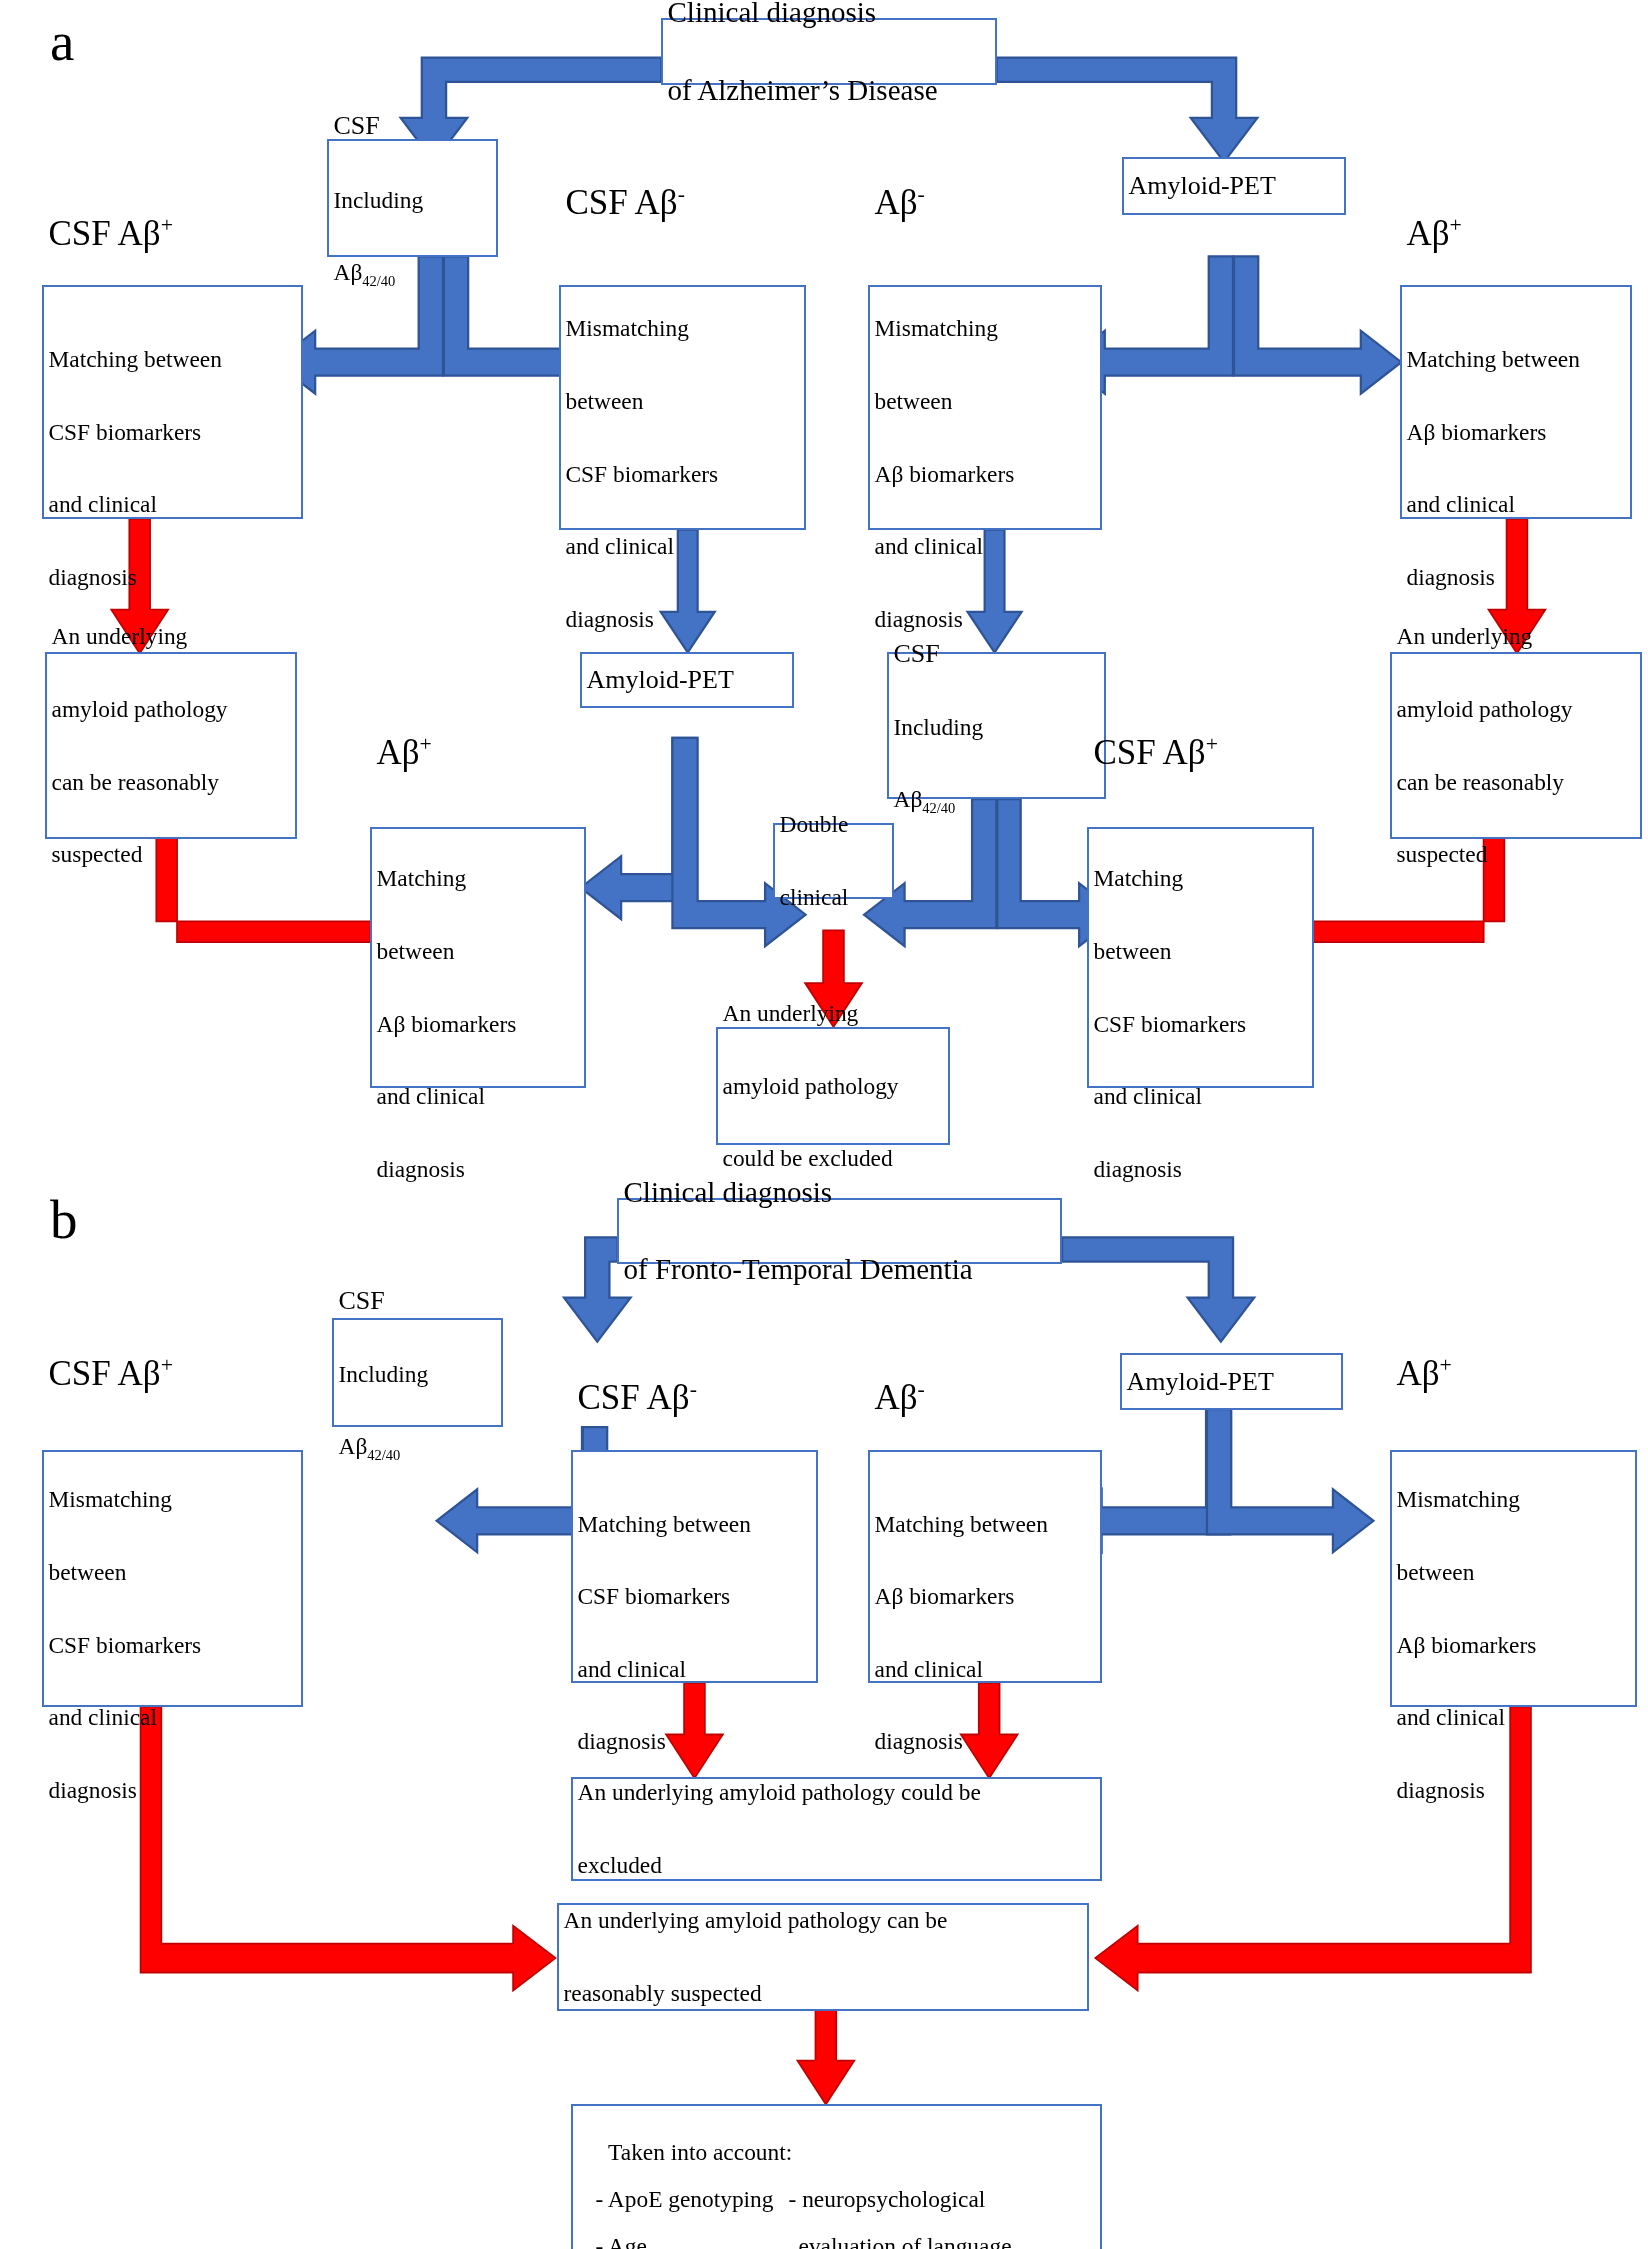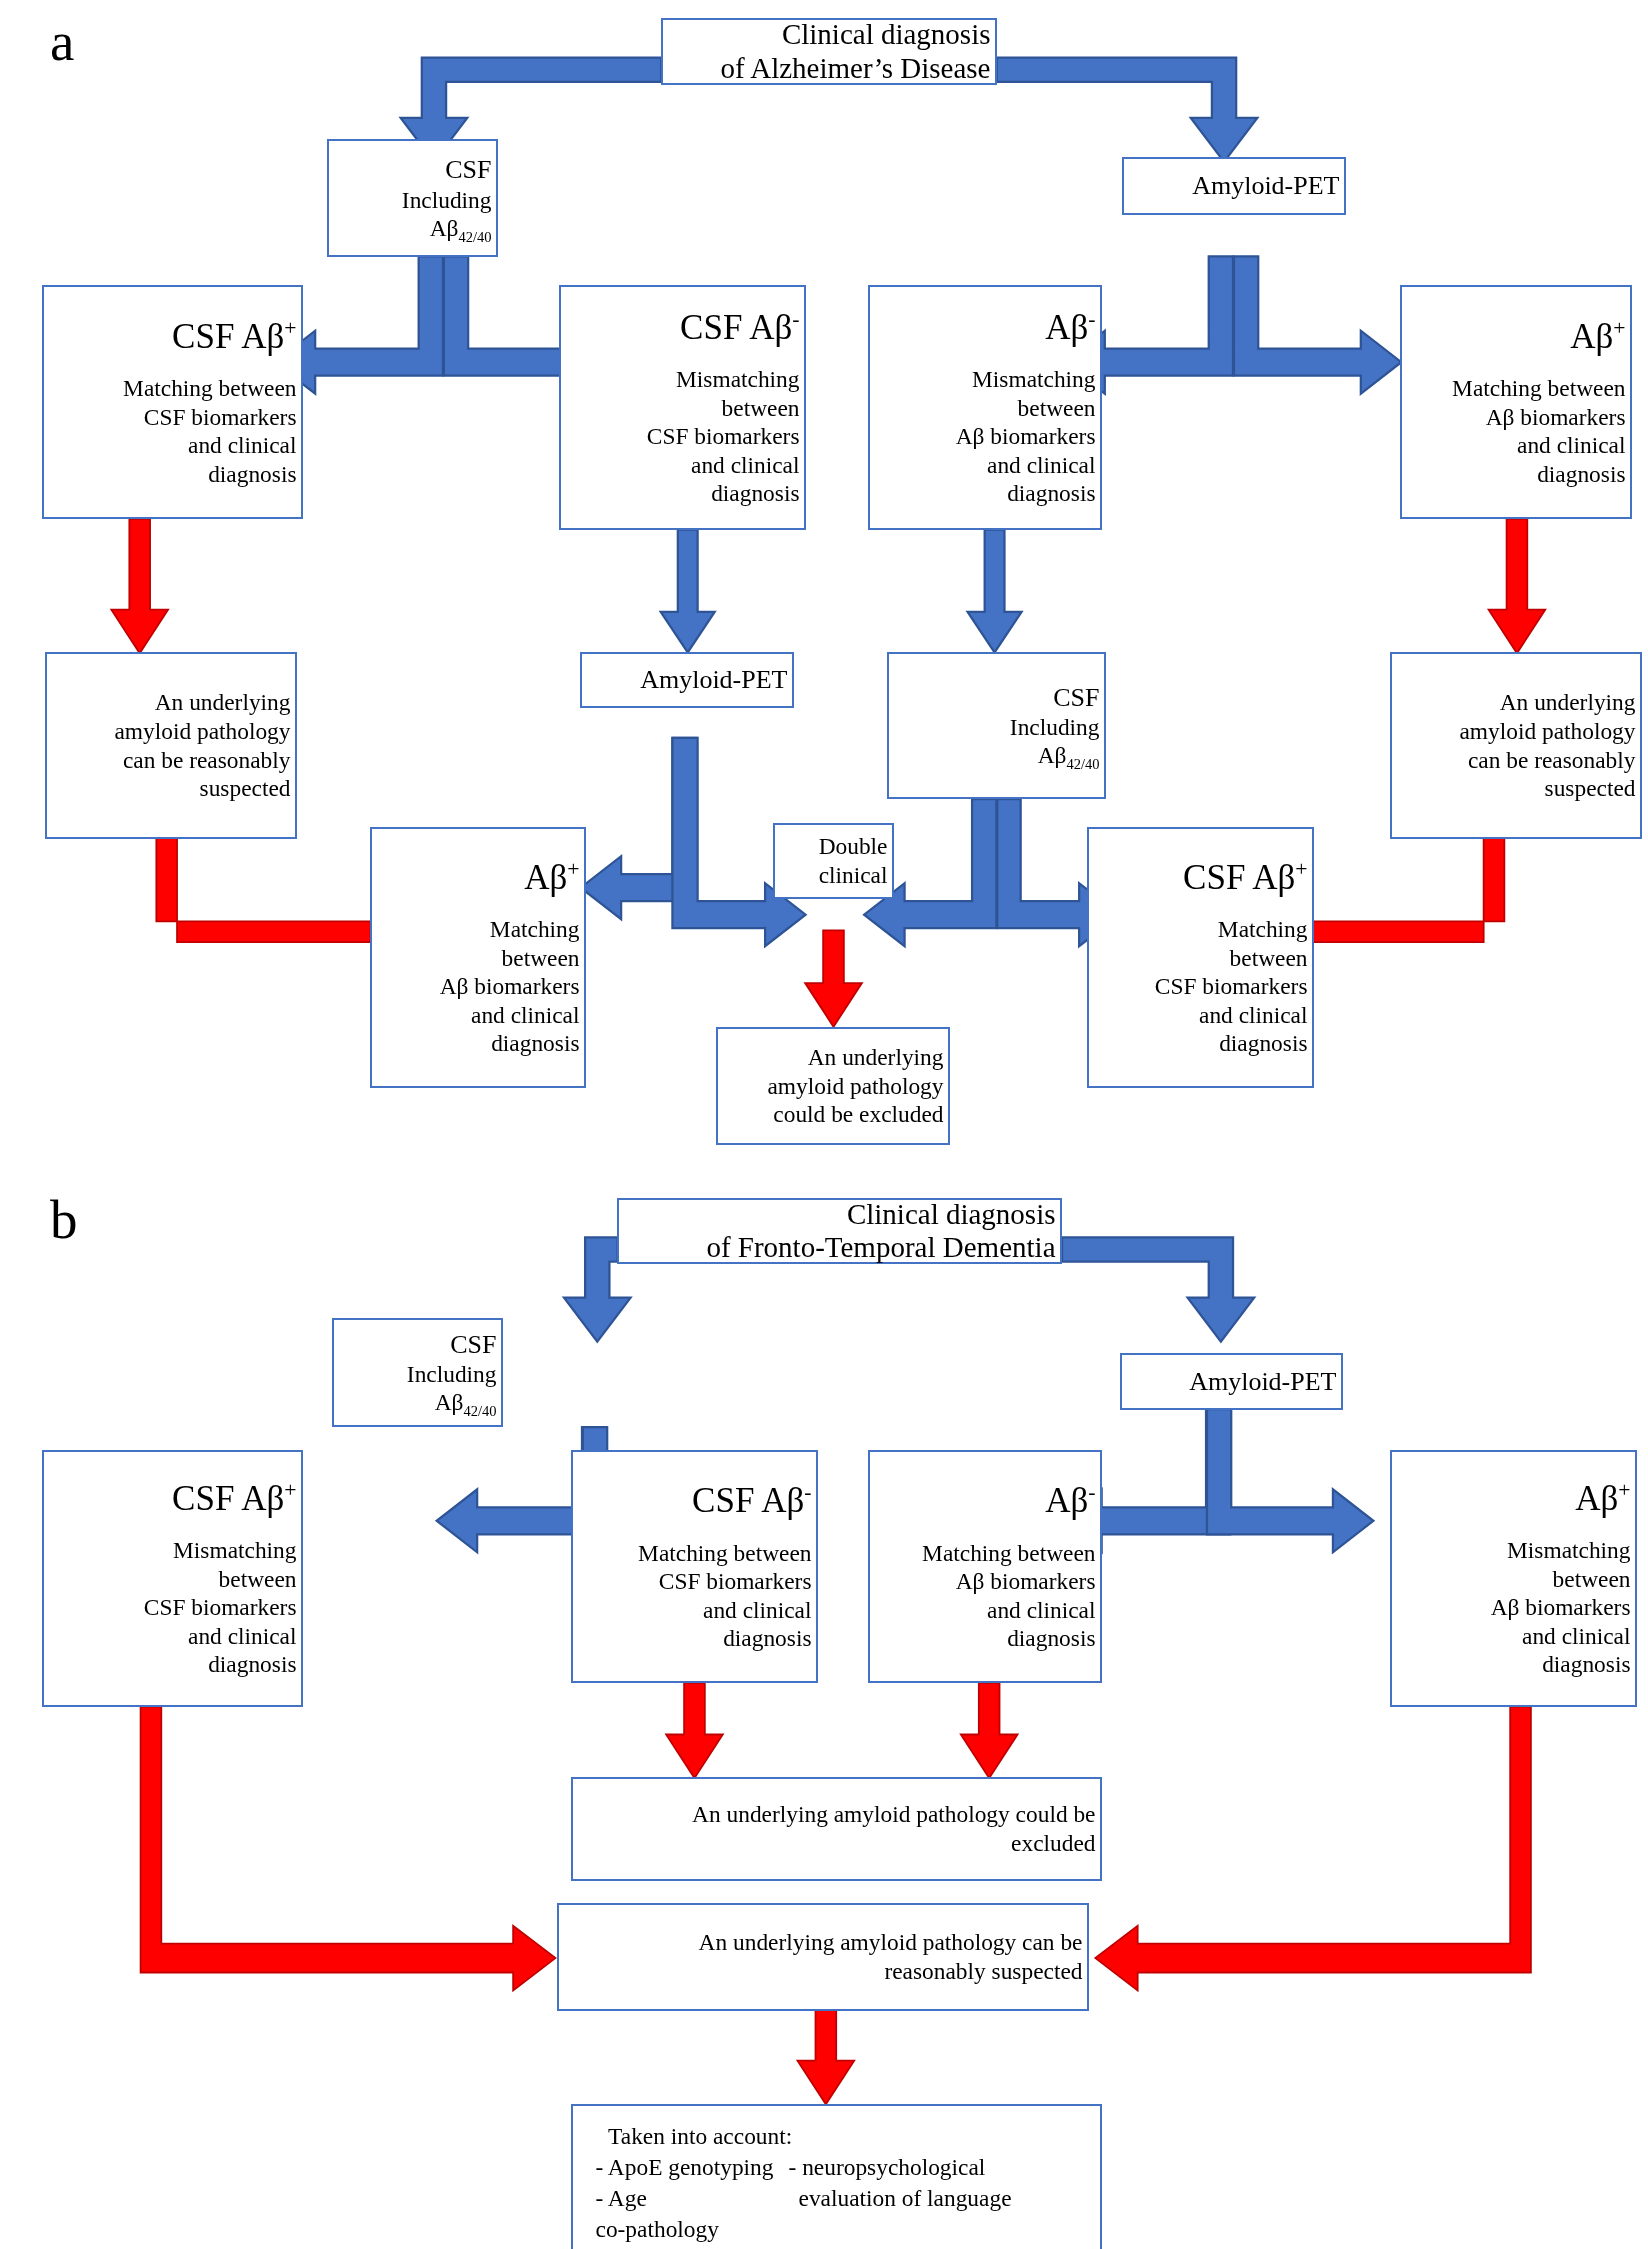--- a/index.html
+++ b/index.html
@@ -6,38 +6,39 @@
   body{font-family:"Liberation Serif","DejaVu Serif",serif;}
   #page{position:relative;width:1649px;height:2296px;background:#fff;overflow:hidden;}
   .panel-letter{position:absolute;font-size:55px;line-height:1;color:#000;font-family:"Liberation Serif",serif;}
   .box{
     position:absolute;
     border:2.7px solid #4472C4;
     background:#fff;
     box-sizing:border-box;
     display:flex;
     flex-direction:column;
-    align-items:flex-end;
+    align-items:flex-start;
     justify-content:center;
     text-align:center;
     color:#000;
     font-family:"Liberation Serif","DejaVu Serif",serif;
     padding:2.7px 4.5px;
+    gap:44px;
   }
   .box .ln{display:block;white-space:nowrap;}
   .t-title{font-size:29px;line-height:1.14;}
   .t-node{font-size:26px;line-height:1.2;}
   .t-head{font-size:35px;line-height:1.2;margin-bottom:2.7px;}
   .t-body{font-size:23.4px;line-height:1.22;}
   .gap{height:13.5px;}
   sup{font-size:0.62em;vertical-align:super;line-height:0;}
   sub{font-size:0.62em;vertical-align:sub;line-height:0;}
   svg.arrows{position:absolute;left:0;top:0;width:1649px;height:2296px;pointer-events:none;}
   .acct{width:100%;text-align:left;font-size:23.4px;line-height:1.32;padding-left:18px;box-sizing:border-box;}
-  .acct .row{display:flex;}
+  .acct .row{display:flex;margin-top:16px;}
   .acct .c1{width:193px;flex:0 0 193px;}
   .acct .c2{flex:1;}
 </style>
 </head>
 <body>
 
 <div id="page">
 
   <svg class="arrows" viewBox="0 0 3664 5103">
     <g id="blue-arrows" fill="#4472C4" stroke="#2E5496" stroke-width="5" stroke-linejoin="miter">

